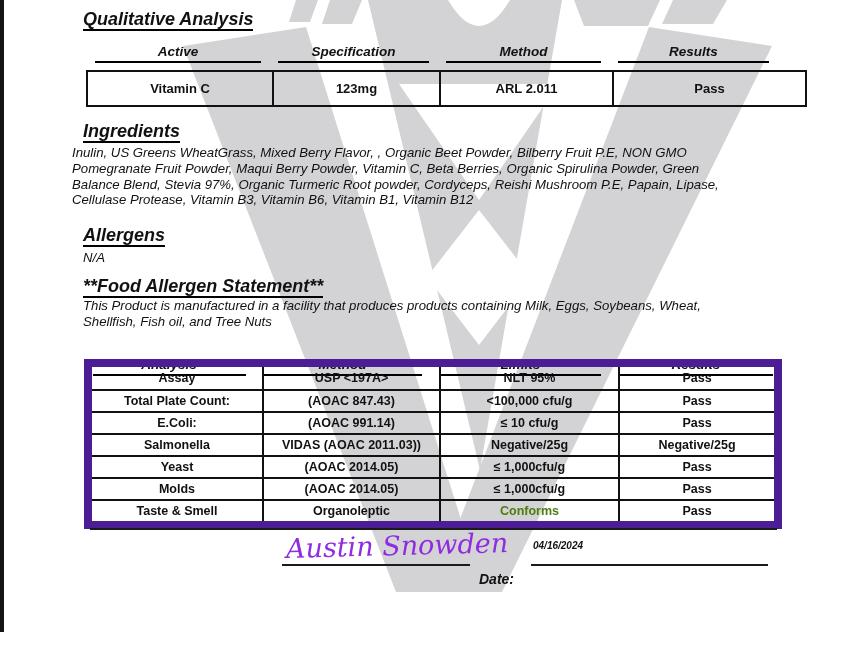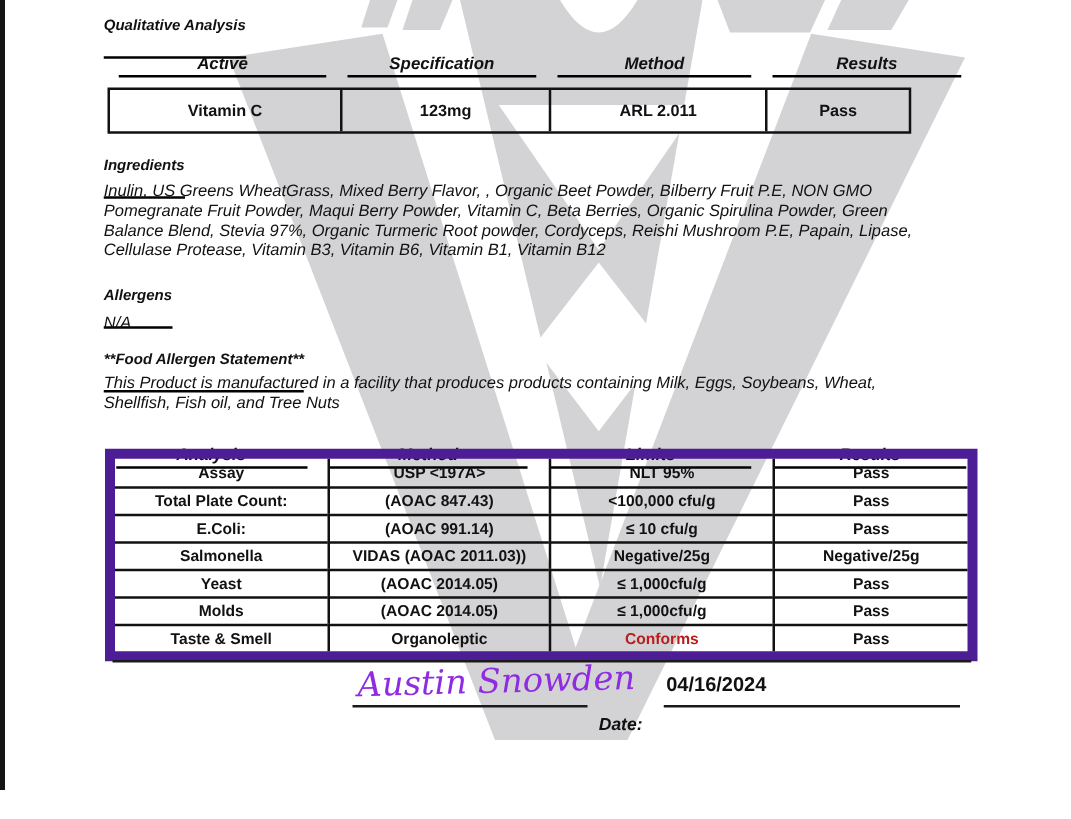--- a/index.html
+++ b/index.html
@@ -17,37 +17,37 @@
   .watermark .cut { fill: #ffffff; }
   .leftbar {
     position: absolute; left: 0; top: 0;
     width: 4px; height: 632px;
     background: #141414; z-index: 3;
   }
   .abs { position: absolute; z-index: 2; }
   .sec-heading {
     display: inline-block;
     font-weight: bold; font-style: italic;
-    font-size: 12px; line-height: 16px;
+    font-size: 18px; line-height: 16px;
     border-bottom: 2px solid #000;
-    padding-bottom: 17px;
+    padding-bottom: 2px;
     white-space: nowrap;
   }
   .hdr-grid { display: grid; }
   .hdr-grid .hcell { text-align: center; }
   .hdr-grid .hd {
     display: inline-block; width: 90%;
     font-weight: bold; font-style: italic; font-size: 13.5px;
     border-bottom: 2px solid #000;
     padding-bottom: 2px; text-align: center;
   }
   .g1 { left: 86px; top: 42px; width: 691px; grid-template-columns: 184px 167px 173px 1fr; }
   .g2 { left: 84px; top: 337px; width: 698px; grid-template-columns: 170px 177px 179px 1fr; margin-top: 18px; }
   .t1 {
-    left: 86px; top: 70px; width: 643px; height: 37px;
+    left: 86px; top: 70px; width: 721px; height: 37px;
     border: 2px solid #111;
     display: grid; grid-template-columns: 184px 167px 173px 1fr;
     background: transparent;
   }
   .t1 .cell {
     display: flex; align-items: center; justify-content: center;
     font-weight: bold; font-size: 13px;
     border-left: 2px solid #111;
   }
   .t1 .cell:first-child { border-left: none; }
@@ -58,38 +58,38 @@
     grid-auto-rows: 22px;
   }
   .t2 .cell {
     display: flex; align-items: center; justify-content: center;
     font-weight: bold; font-size: 12.5px;
     border-left: 2px solid #111; border-top: 2px solid #111;
     white-space: nowrap;
   }
   .t2 .cell:nth-child(4n+1) { border-left: none; }
   .t2 .cell:nth-child(-n+4) { border-top: none; }
-  .muted { color: #b91c1c; }
+  .muted { color: #4d7c0f; }
   .body-line {
     font-style: italic; font-size: 13.2px; line-height: 15.8px;
     white-space: nowrap;
   }
   .stmt-line { line-height: 16.2px; }
   .rule { height: 2px; background: #1a1a1a; }
   .sig-label, .date-label {
     font-weight: bold; font-style: italic; font-size: 14px; white-space: nowrap;
   }
   .sig-name {
     font-family: "DejaVu Serif", serif;
     font-style: italic; font-size: 27px;
     transform: rotate(-1.5deg);
     white-space: nowrap;
     color: var(--ink, #8F2BE0);
   }
-  .date-value { font-weight: bold; font-size: 16px; white-space: nowrap; }
+  .date-value { font-weight: bold; font-style: italic; font-size: 10px; white-space: nowrap; }
 </style>
 </head>
 <body>
 
 <div class="page">
 
   <svg class="watermark" width="857" height="655" viewBox="0 0 857 655" aria-hidden="true">
     <polygon points="296,0 318,0 310,22 289,22"></polygon>
     <polygon points="330,0 362,0 352,24 322,24"></polygon>
     <path d="M368,0 L448,0 Q479,52 510,0 L562,0 L480,470 Z"></path>
@@ -117,21 +117,21 @@
   <div class="abs t1">
     <div class="cell">Vitamin C</div>
     <div class="cell">123mg</div>
     <div class="cell">ARL 2.011</div>
     <div class="cell">Pass</div>
   </div>
 
   <div class="abs" style="left:83px; top:123px;">
     <span class="sec-heading">Ingredients</span>
   </div>
-  <div class="abs" style="left:83px; top:145px;">
+  <div class="abs" style="left:72px; top:145px;">
     <div class="body-line">Inulin, US Greens WheatGrass, Mixed Berry Flavor, , Organic Beet Powder, Bilberry Fruit P.E, NON GMO</div>
     <div class="body-line">Pomegranate Fruit Powder, Maqui Berry Powder, Vitamin C, Beta Berries, Organic Spirulina Powder, Green</div>
     <div class="body-line">Balance Blend, Stevia 97%, Organic Turmeric Root powder, Cordyceps, Reishi Mushroom P.E, Papain, Lipase,</div>
     <div class="body-line">Cellulase Protease, Vitamin B3, Vitamin B6, Vitamin B1, Vitamin B12</div>
   </div>
 
   <div class="abs" style="left:83px; top:227px;">
     <span class="sec-heading">Allergens</span>
   </div>
   <div class="abs body-line" style="left:83px; top:250px;">N/A</div>

